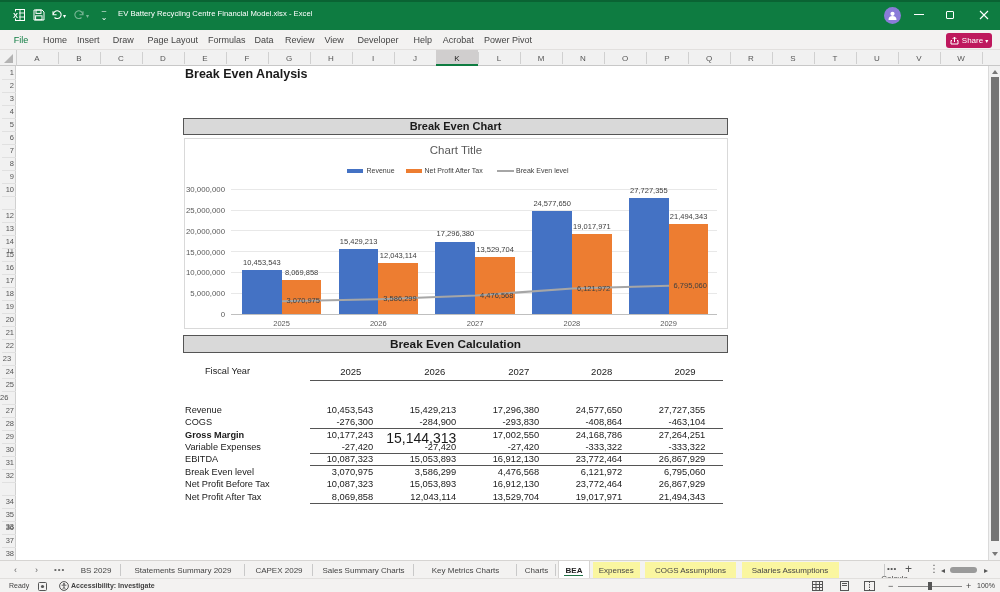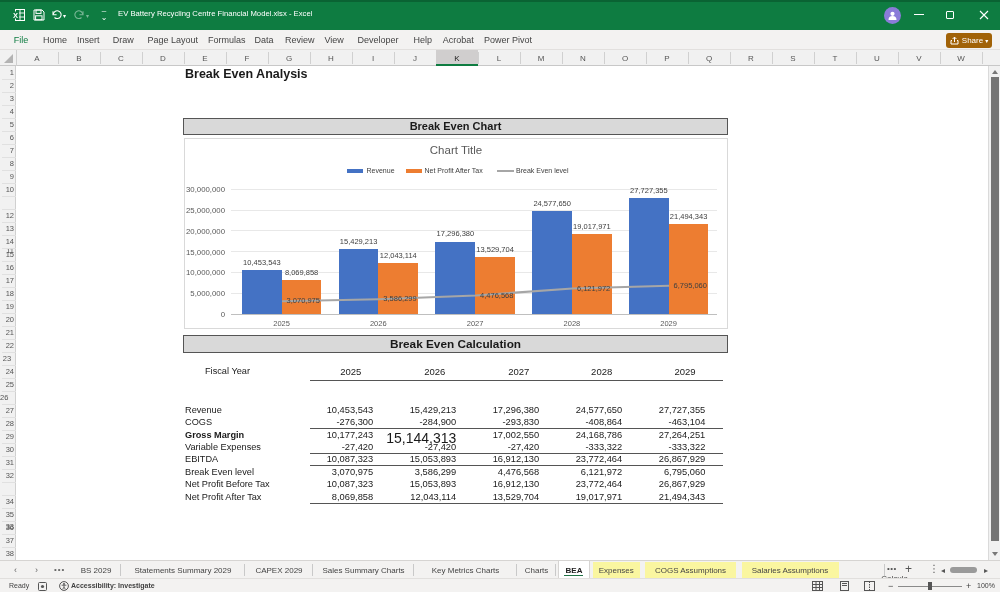--- a/index.html
+++ b/index.html
@@ -54,21 +54,21 @@
 <div class="abs" style="left:112.7px;top:4.5px;font-size:9px;color:#444;font-weight:400;">Draw</div>
 <div class="abs" style="left:147.4px;top:4.5px;font-size:9px;color:#444;font-weight:400;">Page Layout</div>
 <div class="abs" style="left:207.9px;top:4.5px;font-size:9px;color:#444;font-weight:400;">Formulas</div>
 <div class="abs" style="left:254.6px;top:4.5px;font-size:9px;color:#444;font-weight:400;">Data</div>
 <div class="abs" style="left:284.9px;top:4.5px;font-size:9px;color:#444;font-weight:400;">Review</div>
 <div class="abs" style="left:324.5px;top:4.5px;font-size:9px;color:#444;font-weight:400;">View</div>
 <div class="abs" style="left:357.5px;top:4.5px;font-size:9px;color:#444;font-weight:400;">Developer</div>
 <div class="abs" style="left:413.6px;top:4.5px;font-size:9px;color:#444;font-weight:400;">Help</div>
 <div class="abs" style="left:442.7px;top:4.5px;font-size:9px;color:#444;font-weight:400;">Acrobat</div>
 <div class="abs" style="left:484px;top:4.5px;font-size:9px;color:#444;font-weight:400;">Power Pivot</div>
-<div class="abs ctr" style="left:946px;top:2.5px;width:46px;height:15.5px;background:#a16207;border-radius:3px;color:#fff;font-size:8px;">
+<div class="abs ctr" style="left:946px;top:2.5px;width:46px;height:15.5px;background:#be185d;border-radius:3px;color:#fff;font-size:8px;">
 <svg width="9" height="9" viewBox="0 0 9 9" style="margin-right:3px">
         <path d="M4.5 6 V1.2 M2.6 3 L4.5 1.1 L6.4 3" stroke="#fff" stroke-width="1" fill="none"></path>
         <path d="M2 4.5 H1 V8 H8 V4.5 H7" stroke="#fff" stroke-width="1" fill="none"></path>
       </svg>Share <span style="font-size:6px;margin-left:2px;">▾</span></div>
 </div>
 <div class="abs" style="left:0;top:50px;width:1000px;height:16px;background:#f1f1f1;border-bottom:1px solid #c8c8c8;">
 <div class="abs" style="left:4px;top:4px;width:0;height:0;border-left:9px solid transparent;border-bottom:9px solid #b3b3b3;"></div>
 <div class="abs" style="left:15.5px;top:0;width:1px;height:16px;background:#d0d0d0;"></div>
 <div class="abs ctr" style="left:16.0px;top:0;width:42.0px;height:16px;background:transparent;font-size:8px;color:#555;">A</div>
 <div class="abs" style="left:57.5px;top:2px;width:1px;height:12px;background:#d0d0d0;"></div>

